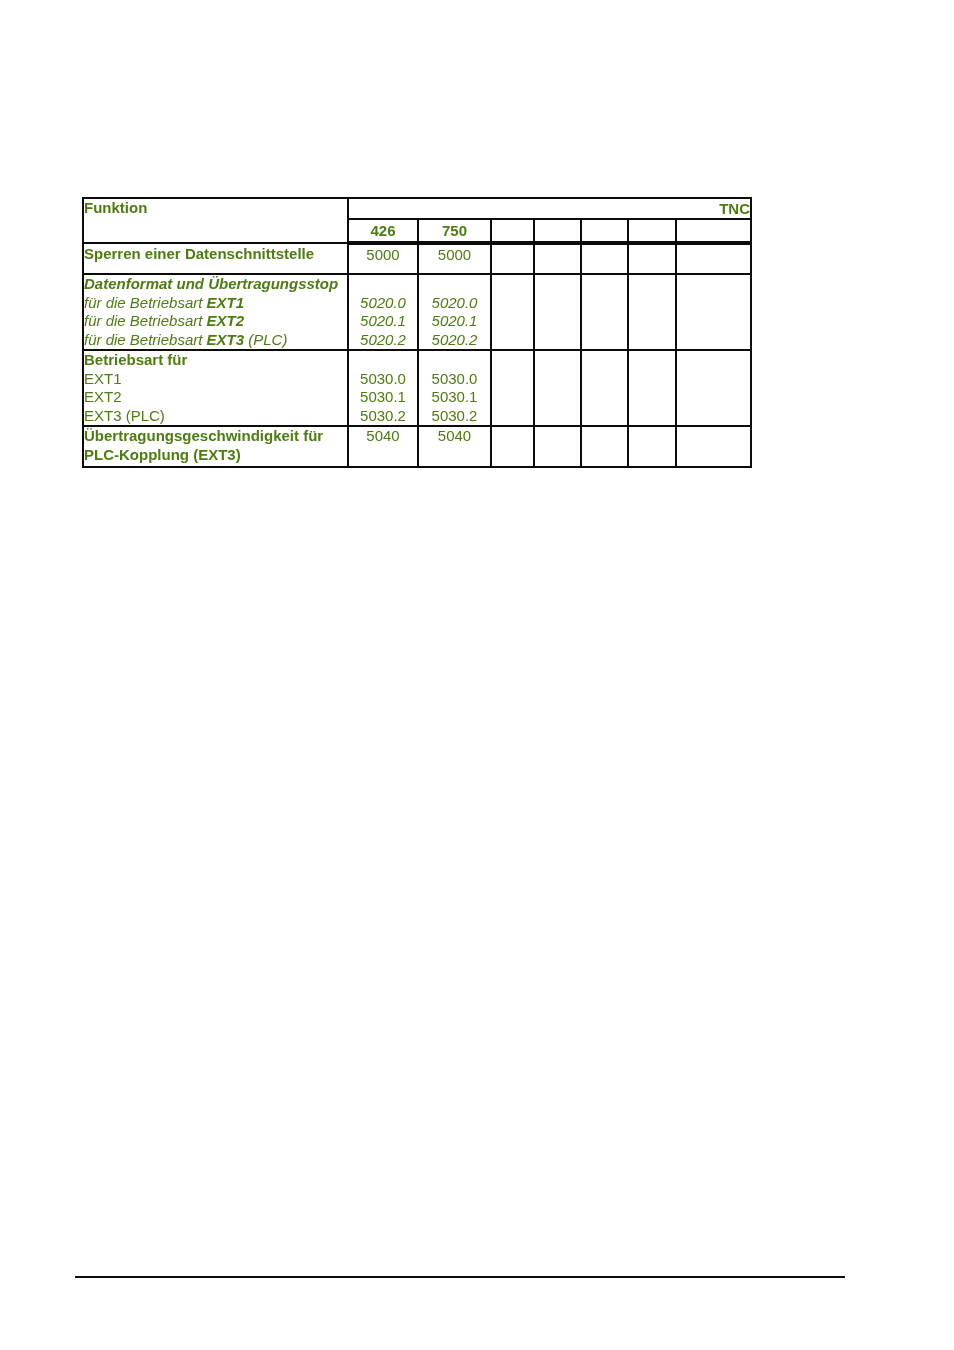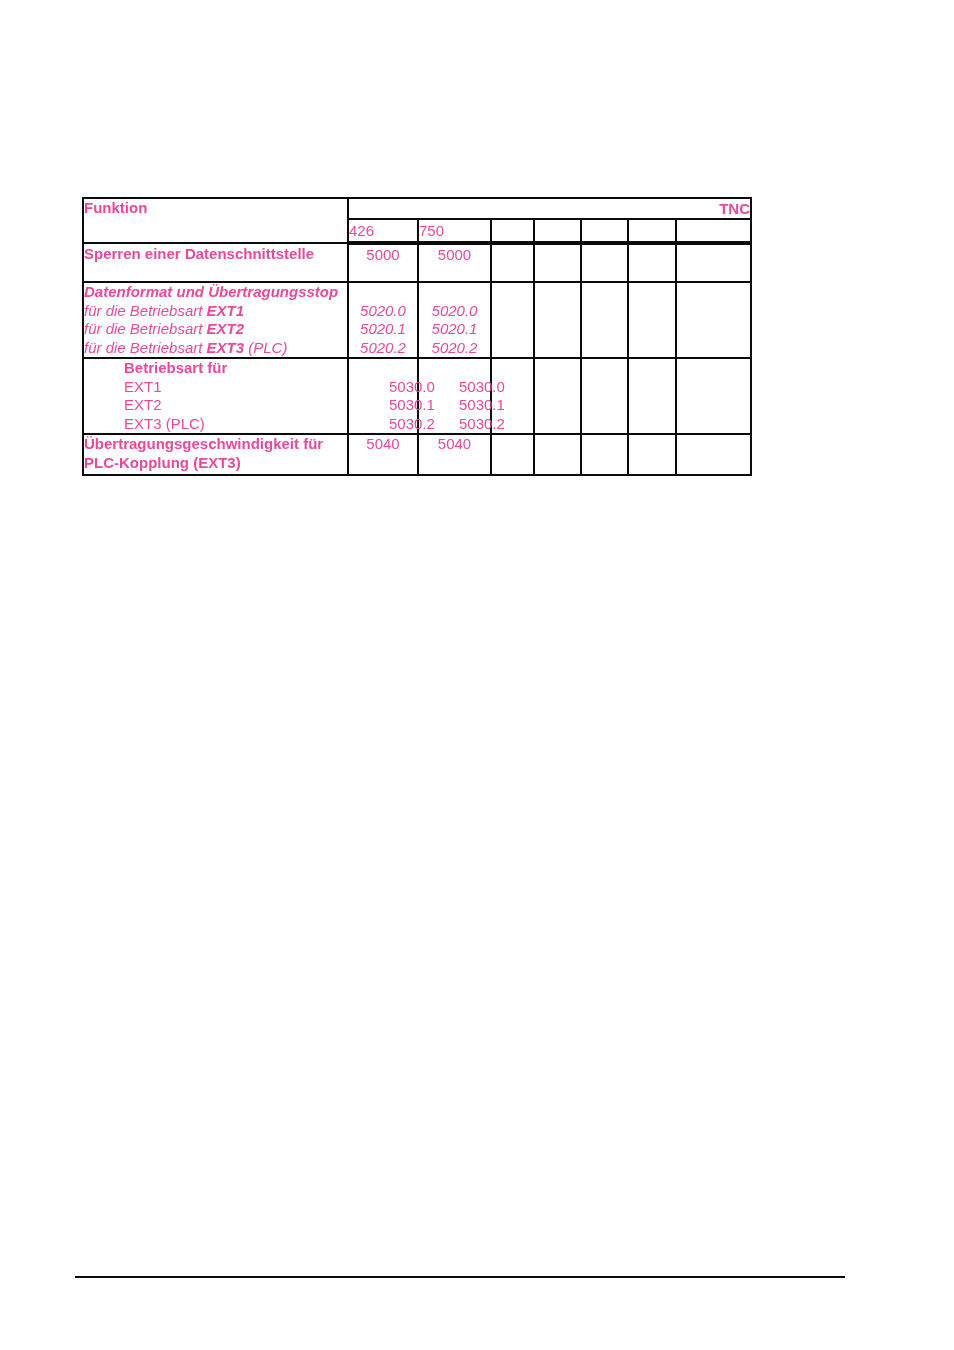--- a/index.html
+++ b/index.html
@@ -6,21 +6,21 @@
     margin: 0;
     padding: 0;
     background: #ffffff;
   }
   .page {
     position: relative;
     width: 954px;
     height: 1350px;
     background: #ffffff;
     font-family: "Liberation Sans", sans-serif;
-    color: #ec4899;
+    color: #4d7c0f;
     overflow: hidden;
   }
 
   table.mp-table {
     position: absolute;
     left: 82px;
     top: 197px;
     width: 668px;
     border-collapse: collapse;
     table-layout: fixed;
@@ -35,41 +35,41 @@
 
   
   tr.hdr1 td { height: 19px; vertical-align: middle; }
   tr.hdr2 td { height: 21px; vertical-align: middle; border-bottom: 4px solid #0b0b0b; }
   td.hdr-funktion {
     font-weight: bold;
     vertical-align: top !important;
     padding: 3px 2px 0 8px;
   }
   td.hdr-tnc { font-weight: bold; text-align: right; }
-  td.hdr-model { font-weight: normal; }
+  td.hdr-model { font-weight: bold; text-align: center; }
 
   
   tr.row1 td { height: 20px; vertical-align: middle; }
   tr.row2 td { height: 73px; font-style: italic; }
-  tr.row3 td { height: 73px; padding-left: 40px; }
+  tr.row3 td { height: 73px; }
   tr.row4 td { height: 39px; }
 
   td.label-cell { padding: 2px 2px 2px 8px; }
   td.label-cell .line {
     line-height: 18.5px;
     white-space: nowrap;
   }
   td.label-cell .line b { font-weight: bold; }
 
   td.value-cell { text-align: center; padding: 2px 0; margin-top: 28px; }
   td.value-cell .vline {
     line-height: 18.5px;
     min-height: 18.5px;
   }
-  tr.row1 td.value-cell, tr.row1 td.label-cell { padding-top: 0; padding-bottom: 16px; }
+  tr.row1 td.value-cell, tr.row1 td.label-cell { padding-top: 0; padding-bottom: 8px; }
 
   .footer-rule {
     position: absolute;
     left: 75px;
     top: 1276px;
     width: 770px;
     height: 2px;
     background: #0b0b0b;
   }
 </style>

